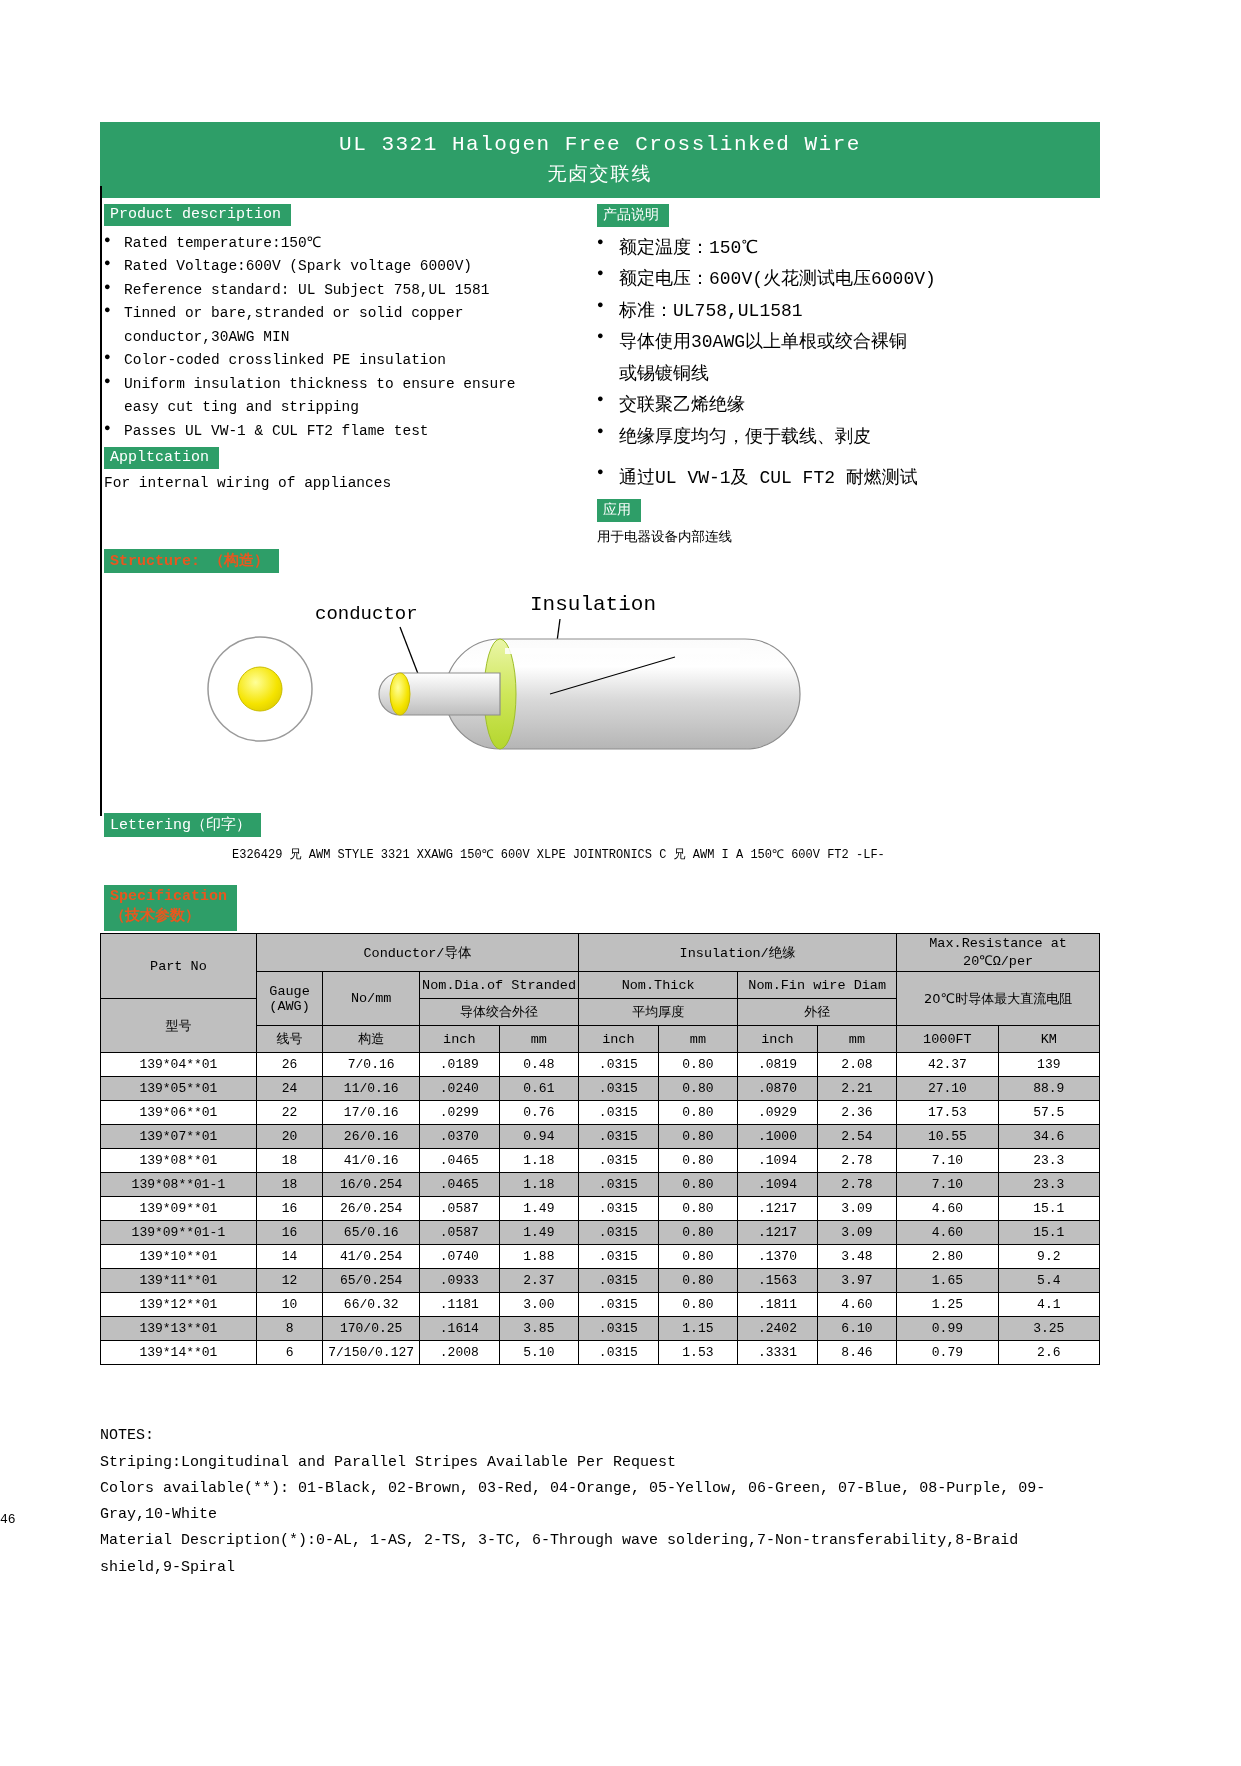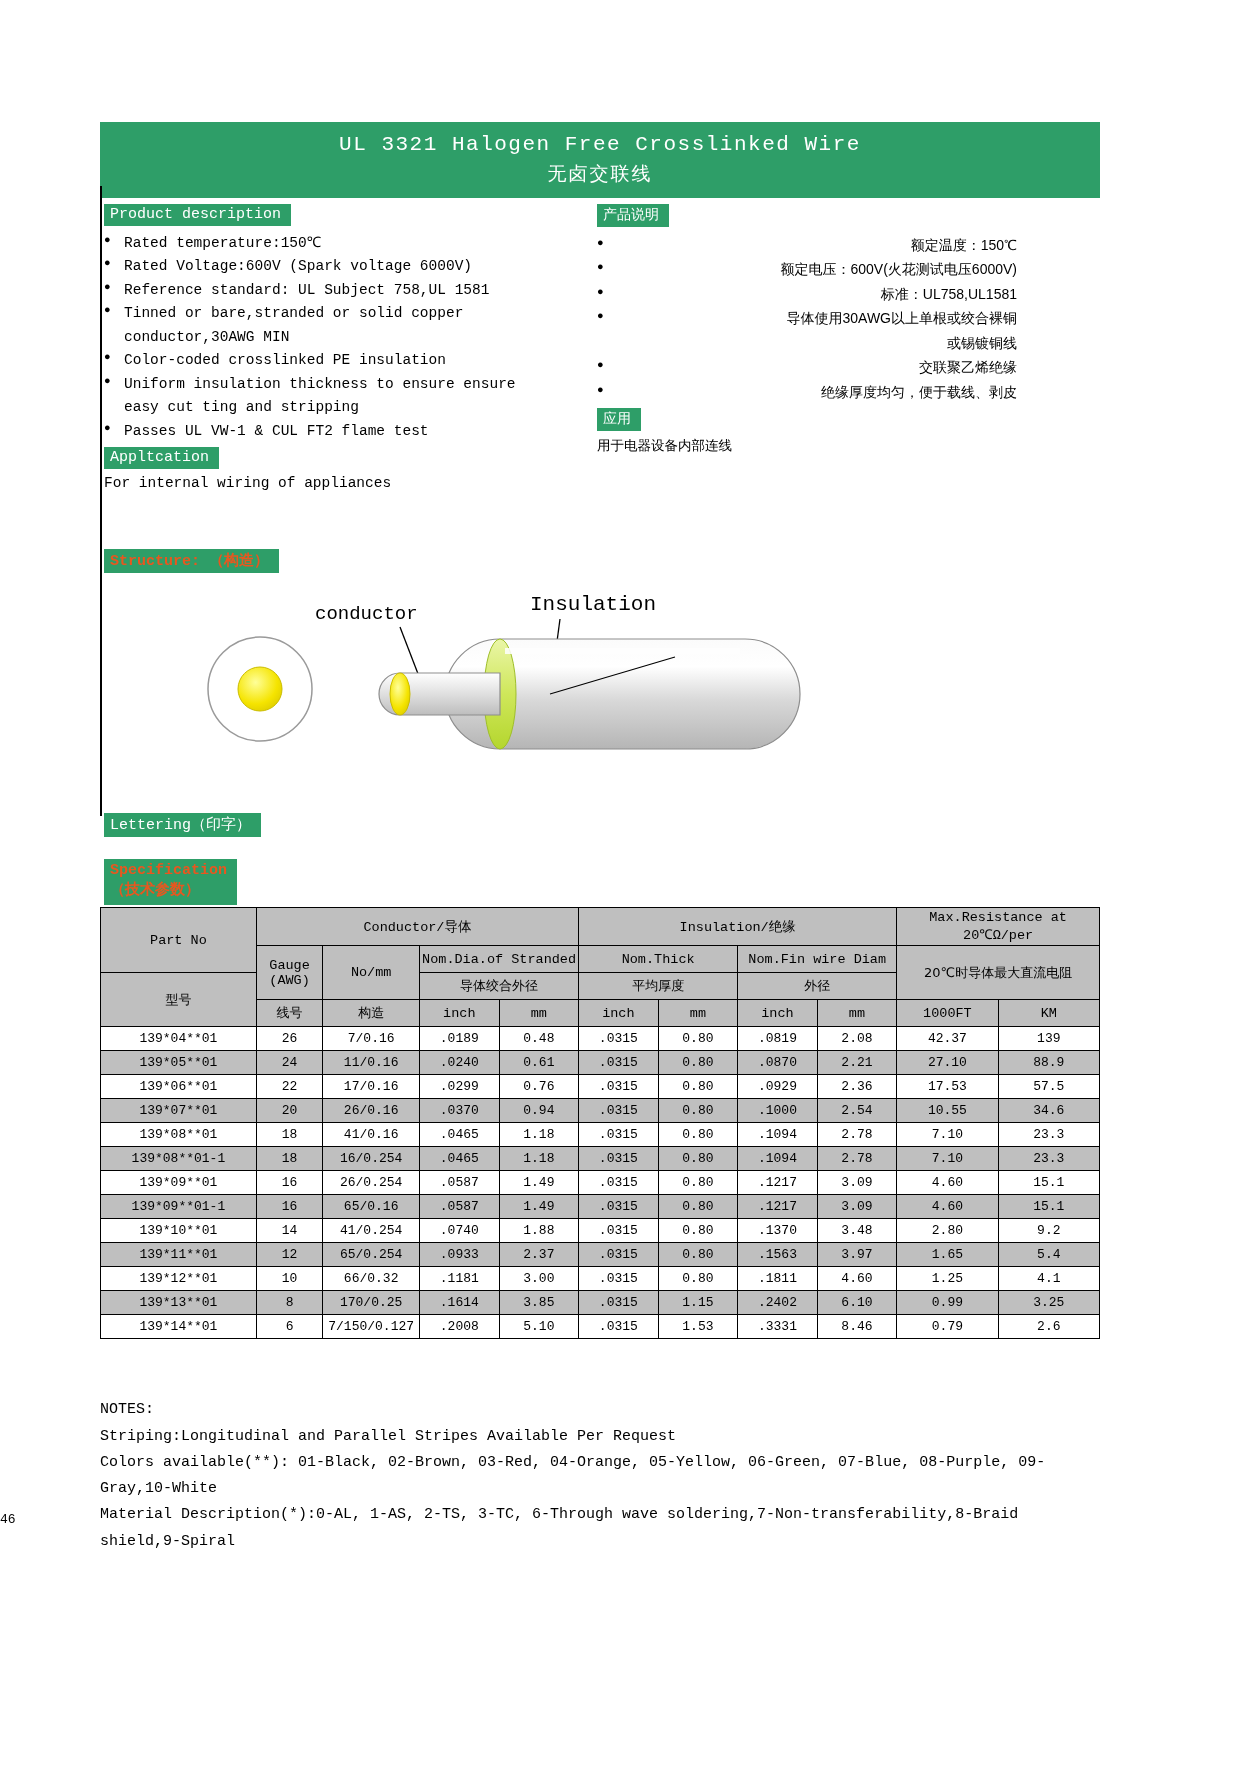--- a/index.html
+++ b/index.html
@@ -100,25 +100,24 @@
     font-family: "Liberation Mono", monospace;
   }
   ul.bul li::before {
     content: "\25CF";
     position: absolute;
     left: 0;
     top: 0;
     font-size: 11px;
   }
   ul.bul.cn li {
-    font-family: Liberation Sans, sans-serif;
-    font-size: 14px;
+    font-family: Liberation Mono, monospace;
+    font-size: 18px;
     line-height: 1.75;
     padding-left: 22px;
-    text-align: right;
   }
   ul.bul li .cont {
     display: block;
     padding-left: 0;
   }
   .plain {
     font-size: 14.5px;
     margin-top: 6px;
     font-family: "Liberation Mono", monospace;
   }
@@ -225,20 +224,21 @@
         <ul class="bul cn">
           <li><span>额定温度：150℃</span></li>
           <li><span>额定电压：600V(火花测试电压6000V)</span></li>
           <li><span>标准：UL758,UL1581</span></li>
           <li>
             <span>导体使用30AWG以上单根或绞合裸铜</span>
             <span class="cont">或锡镀铜线</span>
           </li>
           <li><span>交联聚乙烯绝缘</span></li>
           <li><span>绝缘厚度均匀，便于载线、剥皮</span></li>
+          <li style="margin-top:10px;"><span>通过UL VW-1及 CUL FT2 耐燃测试</span></li>
         </ul>
         <div style="margin-top:4px;">
           <div class="sec-label cn">应用</div>
         </div>
         <div class="plain cn">用于电器设备内部连线</div>
       </div>
     </div>
 
     <div style="margin-top: 115px; padding-left:4px;">
       <div class="sec-label orange">Structure: （构造）</div>
@@ -287,20 +287,21 @@
         <path d="M 300 94 L 400 94 L 400 136 L 300 136 A 21 21 0 0 1 300 94 Z" fill="url(#condGrad)" stroke="#8d8d8d" stroke-width="1.2"></path>
         <ellipse cx="300" cy="115" rx="10" ry="21" fill="url(#coreGrad)" stroke="#cbbd00" stroke-width="1"></ellipse>
 
         <path d="M 405 72 L 640 72" stroke="#ffffff" stroke-width="6" opacity="0.85"></path>
         <line x1="450" y1="115" x2="575" y2="78" stroke="#000" stroke-width="1.1"></line>
       </svg>
     </div>
 
     <div style="padding-left:4px; margin-top:-6px;">
       <div class="sec-label">Lettering（印字）</div>
+      <div class="lettering-text">E326429 兄 AWM STYLE 3321 XXAWG 150℃ 600V XLPE JOINTRONICS C 兄 AWM I A 150℃ 600V FT2 -LF-</div>
     </div>
 
     <div style="padding-left:4px; margin-top:22px;">
       <div class="sec-label orange" style="line-height:1.35; padding-bottom:4px;">
         <span style="display:block;">Specification</span>
         <span style="display:block;">（技术参数）</span>
       </div>
     </div>
 
     <table class="spec">

